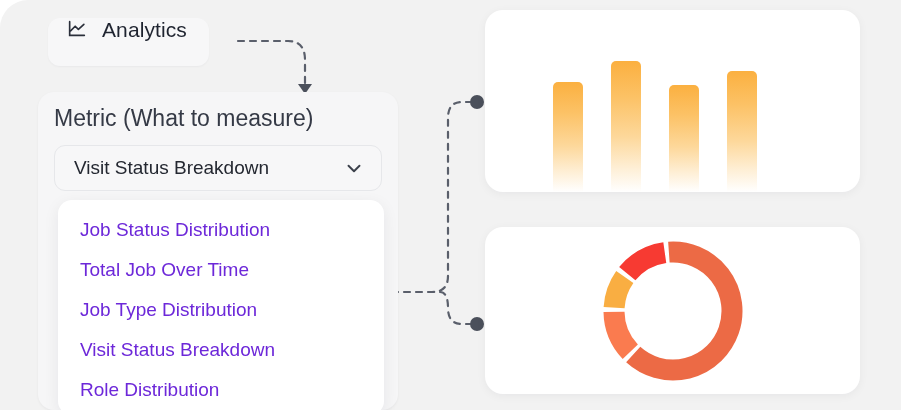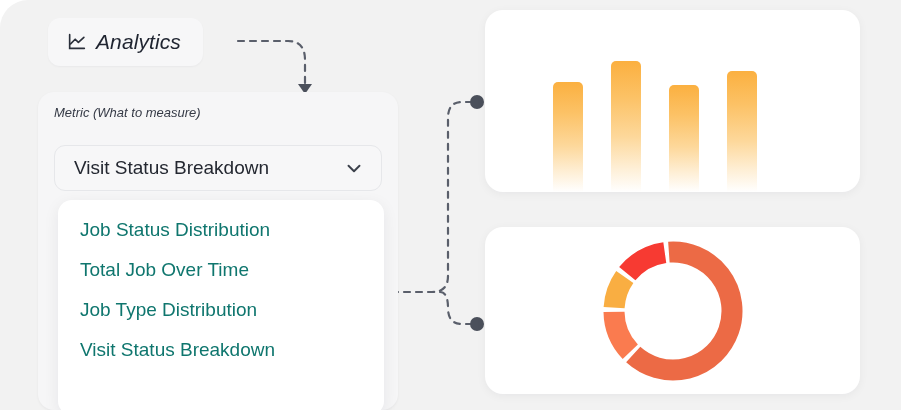--- a/index.html
+++ b/index.html
@@ -34,26 +34,24 @@
   }
 
   
   .analytics-pill {
     position: absolute;
     left: 48px;
     top: 18px;
     height: 48px;
     padding: 0 22px 0 18px;
     display: flex;
-    align-items: center;
-    gap: 8px;
+    gap: 14px;
     background: #f7f7f8;
     border-radius: 12px;
     box-shadow: 0 1px 2px rgba(16,24,40,0.04);
-    font-style: italic;
   }
   .analytics-icon {
     width: 22px;
     height: 22px;
     display: block;
     flex: none;
   }
   .analytics-label {
     font-size: 21px;
     color: #1f2430;
@@ -69,24 +67,23 @@
     width: 360px;
     height: 318px;
     background: #f6f6f7;
     border-radius: 16px;
     box-shadow: 0 1px 3px rgba(16,24,40,0.05);
   }
   .metric-label {
     position: absolute;
     left: 54px;
     top: 105px;
-    font-size: 13px;
+    font-size: 23px;
     color: #353a46;
     white-space: nowrap;
-    font-style: italic;
   }
 
   .metric-select {
     position: absolute;
     left: 54px;
     top: 145px;
     width: 328px;
     height: 46px;
     background: #f7f7f8;
     border: 1px solid #e6e7ea;
@@ -121,21 +118,21 @@
     padding-top: 10px;
     box-sizing: border-box;
     overflow: hidden;
   }
   .dropdown-option {
     height: 40px;
     display: flex;
     align-items: center;
     padding: 0 22px;
     font-size: 19px;
-    color: #0f766e;
+    color: #6d28d9;
     white-space: nowrap;
   }
 
   
   .chart-card {
     position: absolute;
     background: #ffffff;
     border-radius: 18px;
     box-shadow: 0 2px 10px rgba(16,24,40,0.05);
     overflow: hidden;
@@ -210,20 +207,21 @@
     <svg class="chevron" viewBox="0 0 24 24">
       <path d="M6 9.5 L12 15.5 L18 9.5" fill="none" stroke="#3b404b" stroke-width="2.1" stroke-linecap="round" stroke-linejoin="round"></path>
     </svg>
   </div>
 
   <div class="dropdown-list">
     <div class="dropdown-option">Job Status Distribution</div>
     <div class="dropdown-option">Total Job Over Time</div>
     <div class="dropdown-option">Job Type Distribution</div>
     <div class="dropdown-option">Visit Status Breakdown</div>
+    <div class="dropdown-option">Role Distribution</div>
   </div>
 
   <div class="chart-card card-bar">
     <div class="bars-area" id="bars-area">
         <div class="bar" style="left: 68px; width: 30px; height: 110.16px;"></div>
         <div class="bar" style="left: 126px; width: 30px; height: 131.22px;"></div>
         <div class="bar" style="left: 184px; width: 30px; height: 106.92px;"></div>
         <div class="bar" style="left: 242px; width: 30px; height: 121.5px;"></div>
       </div>
   </div>

